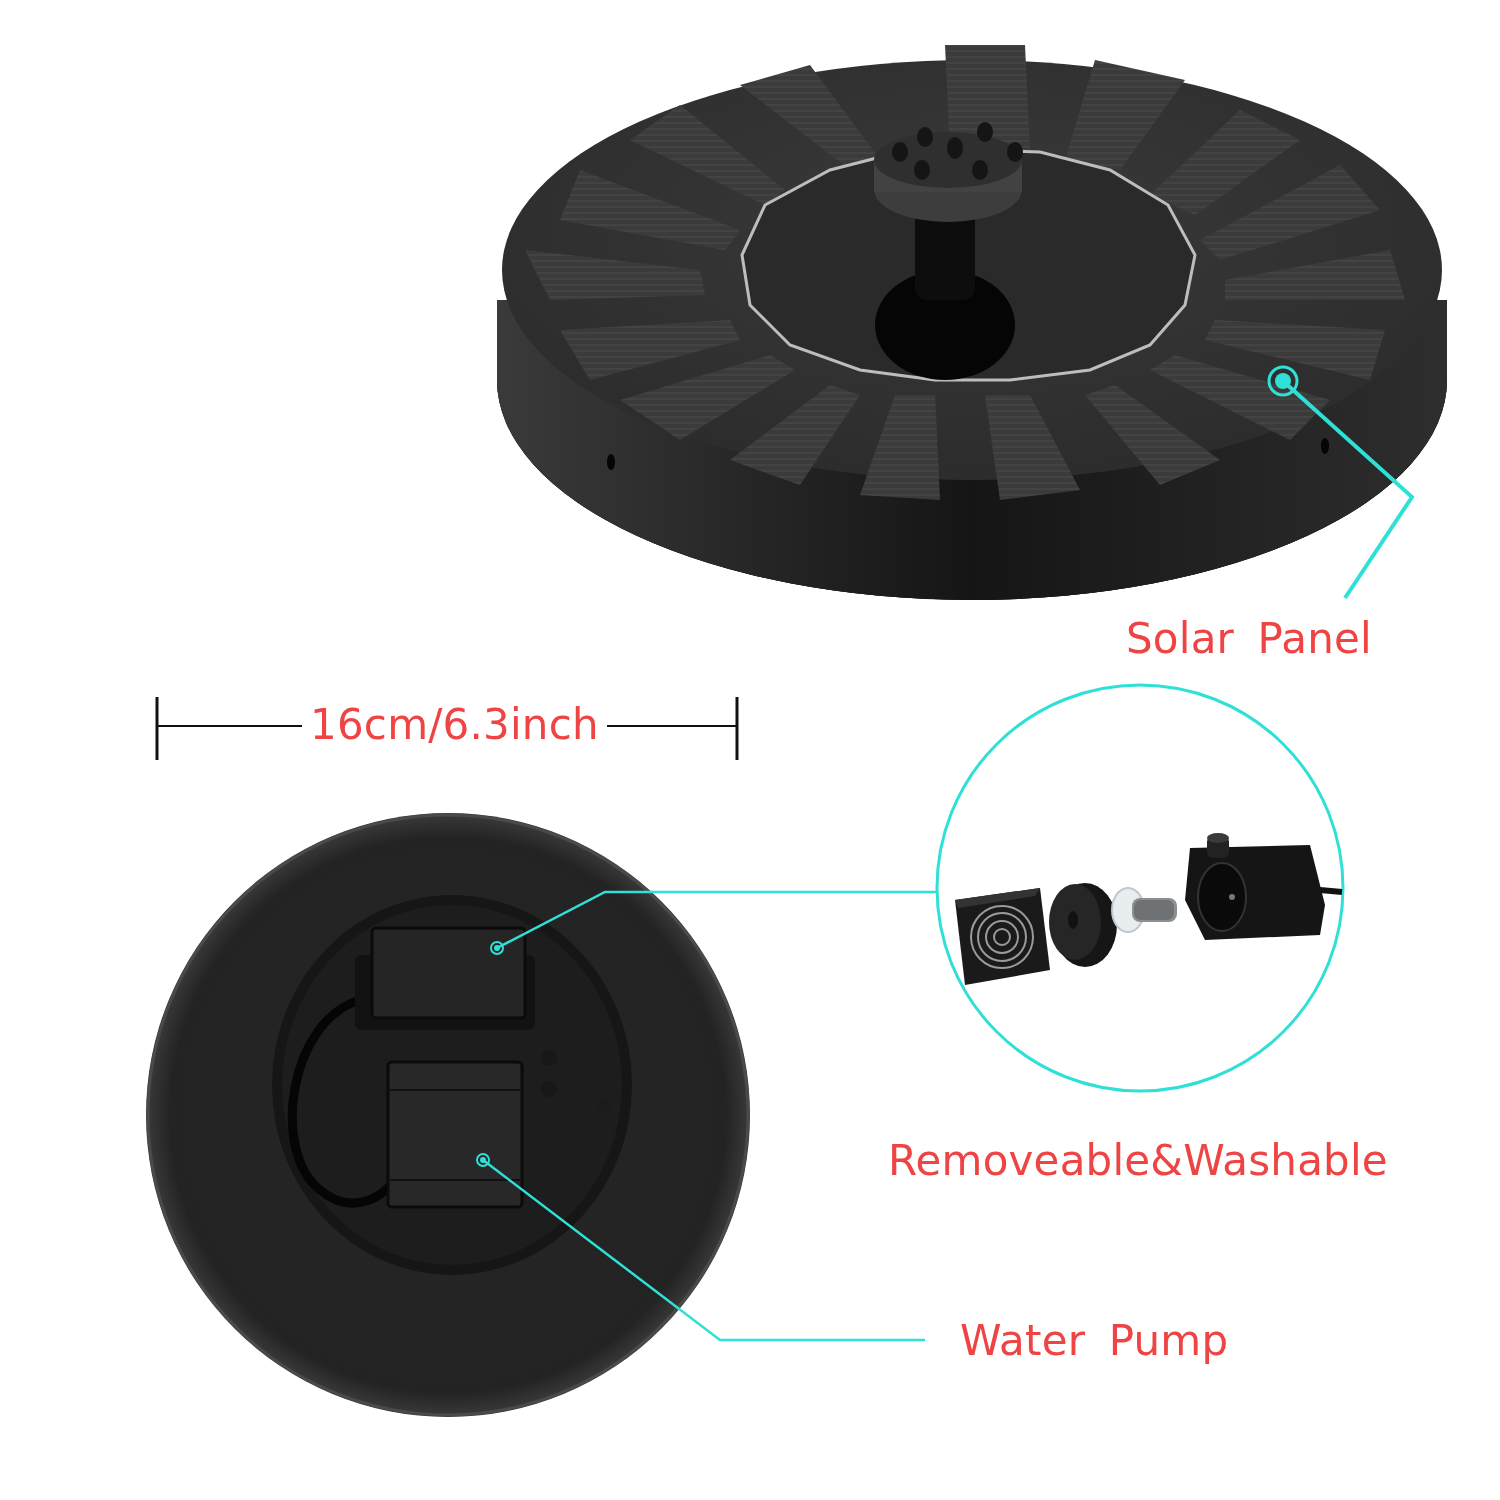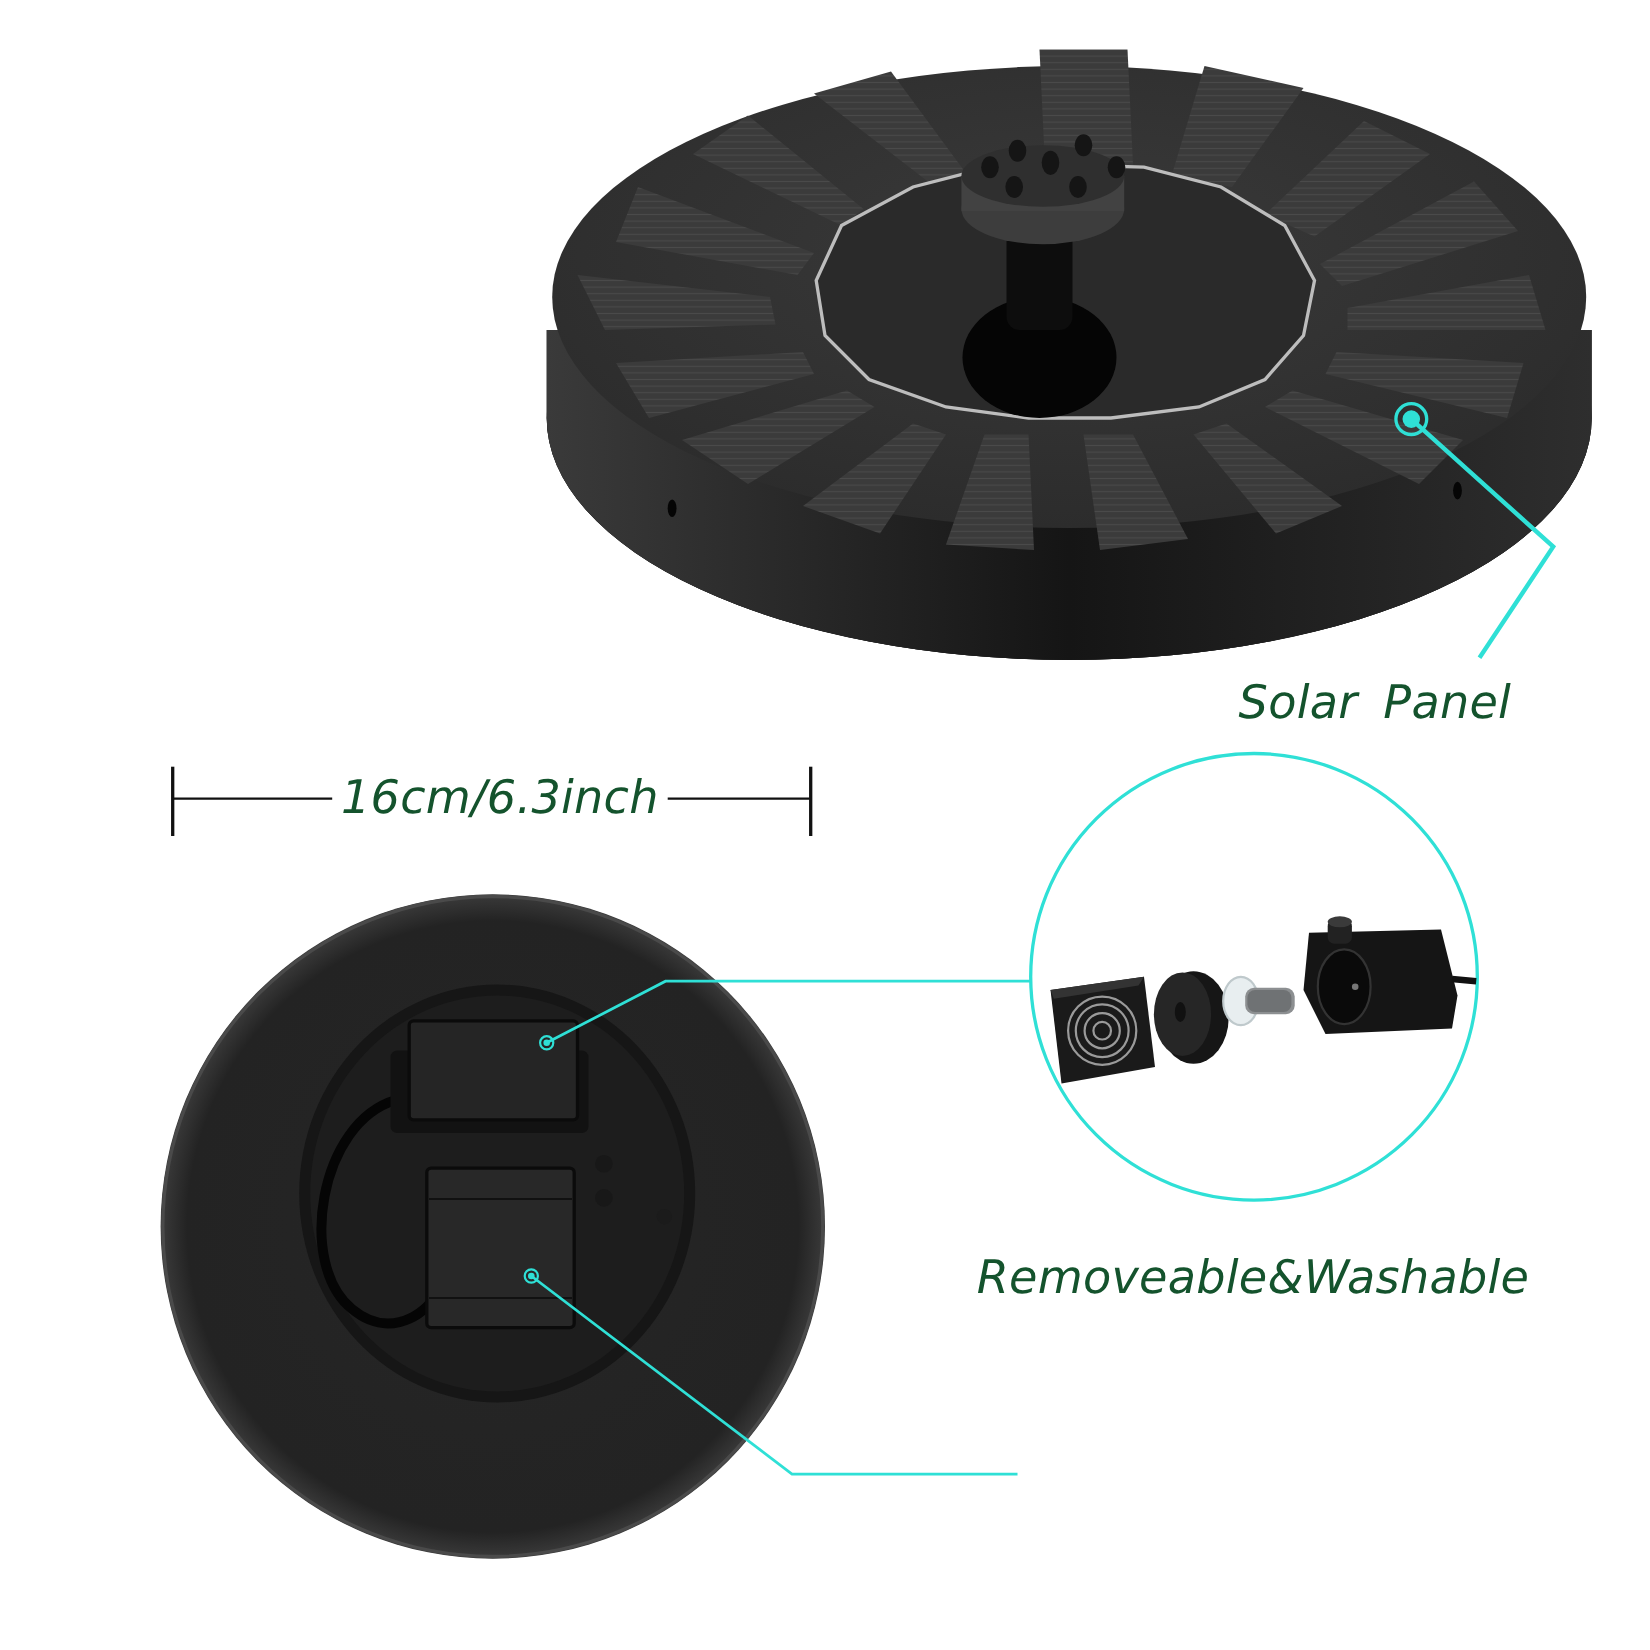--- a/index.html
+++ b/index.html
@@ -1,18 +1,18 @@
 <!DOCTYPE html>
 <html><head>
 <meta charset="utf-8">
 <style>
   html, body { margin:0; padding:0; background:#ffffff; }
   body { width:1500px; height:1500px; position:relative; overflow:hidden; font-family:"DejaVu Sans", "Liberation Sans", sans-serif; }
   .stage { position:absolute; left:0; top:0; width:1500px; height:1500px; }
-  .label { position:absolute; color:#14532d; white-space:nowrap; letter-spacing:0.2px;font-style:italic; }
+  .label { position:absolute; color:#ef4444; white-space:nowrap; letter-spacing:0.2px; }
   .lbl-solar { left:1126px; top:614px; font-size:42px; word-spacing:10px; }
   .lbl-dim { left:302px; top:700px; font-size:42px; background:#fff; padding:0 8px; }
   .lbl-wash { left:888px; top:1136px; font-size:42px;text-align:right; }
   .lbl-pump { left:960px; top:1316px; font-size:42px; word-spacing:10px; }
 </style>
 </head>
 <body>
 
 <div class="stage">
   <svg width="1500" height="1500" viewBox="0 0 1500 1500" xmlns="http://www.w3.org/2000/svg">
@@ -168,13 +168,14 @@
         <circle cx="1232" cy="897" r="3" fill="#777"></circle>
         <line x1="1320" y1="890" x2="1342" y2="892" stroke="#111" stroke-width="6"></line>
       </g>
     </g>
   </svg>
 
   
   <div class="label lbl-solar">Solar Panel</div>
   <div class="label lbl-dim">16cm/6.3inch</div>
   <div class="label lbl-wash">Removeable&amp;Washable</div>
+  <div class="label lbl-pump">Water Pump</div>
 </div>
 
 </body></html>

